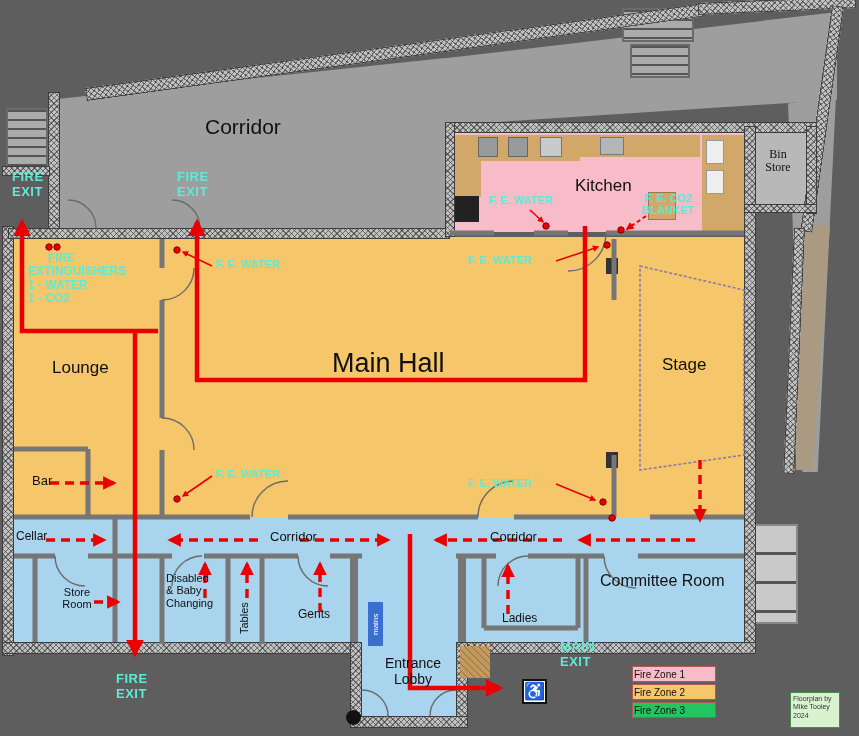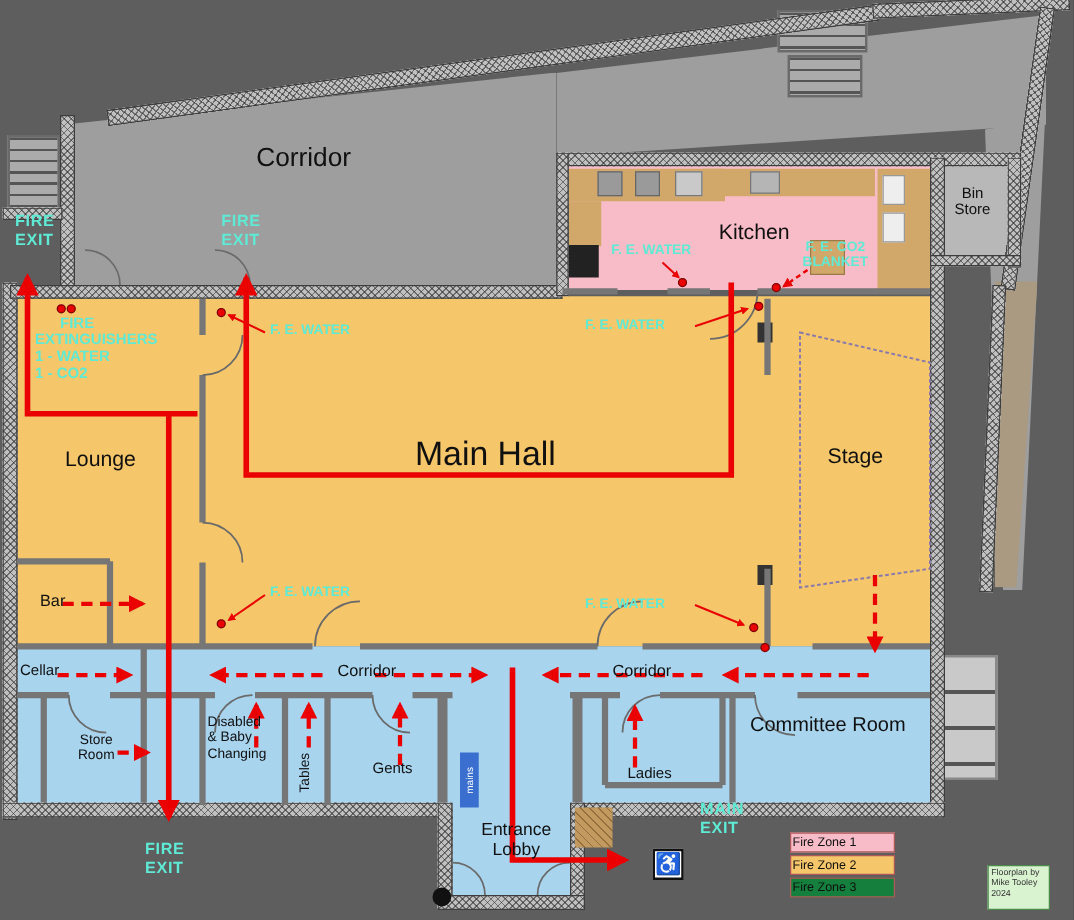--- a/index.html
+++ b/index.html
@@ -172,21 +172,21 @@
       <circle cx="607" cy="245" r="3.2"></circle>
         <circle cx="621" cy="230" r="3.2"></circle>
       <circle cx="177" cy="499" r="3.2"></circle>
         <circle cx="603" cy="502" r="3.2"></circle>
       <circle cx="612" cy="518" r="3.2"></circle>
     </g>
   </svg>
 
   <div class="lbl" style="left:205px;top:115px;font-size:21px;">Corridor</div>
   <div class="lbl" style="left:575px;top:176px;font-size:17px;">Kitchen</div>
-  <div class="lbl wrap" style="left:756px;top:148px;width:44px;font-size:12px;text-align:center;">Bin Store</div>
+  <div class="lbl wrap" style="left:756px;top:148px;width:44px;font-size:12px;text-align:center;font-family:Liberation Serif, serif;">Bin Store</div>
   <div class="lbl" style="left:332px;top:348px;font-size:27px;">Main Hall</div>
   <div class="lbl" style="left:52px;top:358px;font-size:17px;">Lounge</div>
   <div class="lbl" style="left:662px;top:355px;font-size:17px;">Stage</div>
   <div class="lbl" style="left:32px;top:474px;font-size:13px;">Bar</div>
   <div class="lbl" style="left:16px;top:530px;font-size:12px;">Cellar</div>
   <div class="lbl" style="left:270px;top:530px;font-size:13px;">Corridor</div>
   <div class="lbl" style="left:490px;top:530px;font-size:13px;">Corridor</div>
   <div class="lbl wrap" style="left:56px;top:586px;width:42px;font-size:11px;text-align:center;">Store Room</div>
   <div class="lbl wrap" style="left:166px;top:572px;width:36px;font-size:11px;">Disabled &amp; Baby Changing</div>
   <div class="lbl" style="left:238px;top:634px;font-size:11px;transform:rotate(-90deg);transform-origin:0 0;">Tables</div>
@@ -211,19 +211,19 @@
   <div class="lbl red" style="left:489px;top:194px;font-size:11px;">F. E. WATER</div>
   <div class="lbl red" style="left:468px;top:254px;font-size:11px;">F. E. WATER</div>
   <div class="lbl red" style="left:642px;top:192px;font-size:11px;text-align:center;">F. E. CO2
 BLANKET</div>
   <div class="lbl red" style="left:216px;top:468px;font-size:11px;">F. E. WATER</div>
   <div class="lbl red" style="left:468px;top:477px;font-size:11px;">F. E. WATER</div>
 
   <div class="abs" style="left:632px;top:666px;width:84px;">
     <div class="legend-row" style="background-color: rgb(248, 188, 200);"><span>Fire Zone 1</span></div>
     <div class="legend-row" style="background-color: rgb(245, 198, 106);"><span>Fire Zone 2</span></div>
-    <div class="legend-row" style="background-color: #15803d;"><span>Fire Zone 3</span></div>
+    <div class="legend-row" style="background-color: #22c55e;"><span>Fire Zone 3</span></div>
   </div>
 
   <div class="abs wrap" style="left:790px;top:692px;width:50px;height:36px;background:#d9f2d0;border:1px solid #4a8a4a;
               font-size:7px;line-height:1.2;color:#333;padding:2px;text-align:left;">Floorplan by Mike Tooley 2024</div>
 
 </div>
 
 </body></html>

